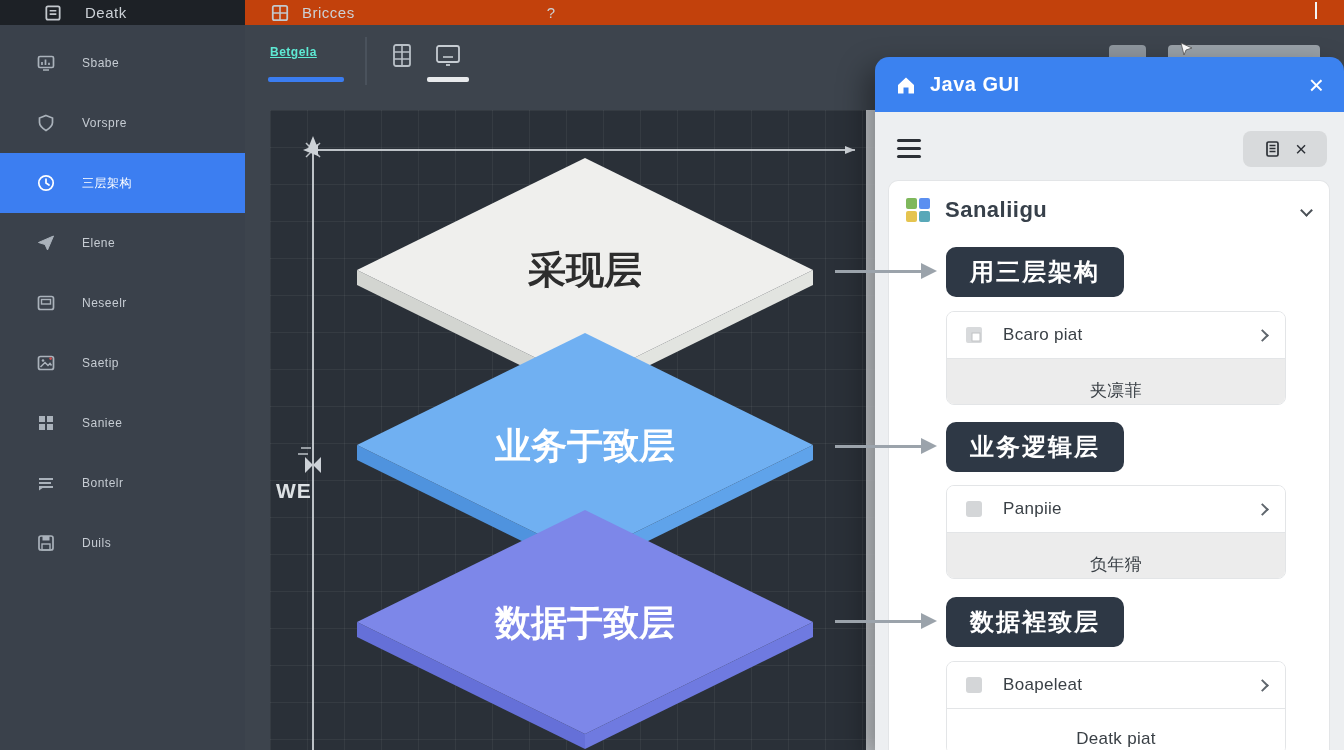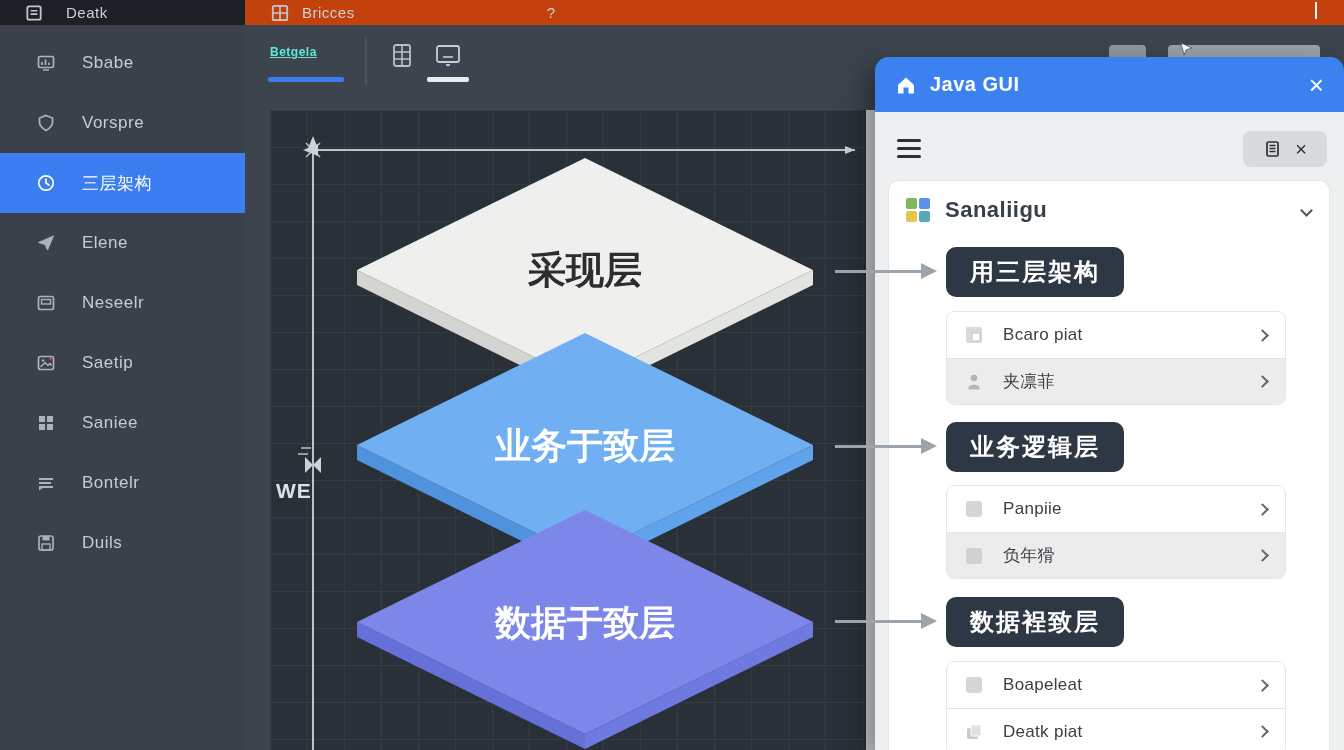--- a/index.html
+++ b/index.html
@@ -2,29 +2,29 @@
 <html><head>
 <meta charset="utf-8">
 <style>
   * { margin:0; padding:0; box-sizing:border-box; }
   html,body { width:1344px; height:750px; overflow:hidden; background:#2a3038;
     font-family:"Liberation Sans","DejaVu Sans",sans-serif; }
   .stage { position:relative; width:1344px; height:750px; }
 
   
   .topbar { position:absolute; left:0; top:0; width:1344px; height:25px; z-index:10; display:flex; }
-  .topbar-left { width:245px; height:25px; background:#1d2126; display:flex; align-items:center; padding-left:24px; gap:22px; }
+  .topbar-left { width:245px; height:25px; background:#1d2126; display:flex; align-items:center; padding-left:43px; gap:22px; }
   .topbar-right { flex:1; height:25px; background:#c2410c; display:flex; align-items:center; padding-left:25px; gap:12px; position:relative; }
   .topbar label, .topbar .tb-text { color:#ccd1d6; font-size:15px; letter-spacing:.5px; }
   .caret { position:absolute; right:27px; top:2px; width:2px; height:17px; background:#f2f4f6; }
 
   
   .sidebar { position:absolute; left:0; top:25px; width:245px; height:725px; background:#3a414b; z-index:9; padding-top:8px; }
   .side-item { height:60px; display:flex; align-items:center; padding-left:36px; gap:26px; cursor:pointer; }
-  .side-item span.lbl { color:#c6ccd3; font-size:17px; letter-spacing:.5px; }
+  .side-item span.lbl { color:#c6ccd3; font-size:12px; letter-spacing:.5px; }
   .side-item.active { background:#3c7ef1; }
   .side-item.active span.lbl { color:#ffffff; }
   .sicon { width:20px; height:20px; flex:0 0 20px; }
 
   
   .main { position:absolute; left:245px; top:25px; right:0; bottom:0; background:#3d444d; }
   .toolbar { position:absolute; left:0; top:0; right:0; height:85px; }
   .tab-label { position:absolute; left:25px; top:20px; color:#5eead4; font-size:12px; font-weight:bold; letter-spacing:.5px;text-decoration:underline; }
   .tab-underline { position:absolute; left:23px; top:52px; width:76px; height:5px; background:#3b7df0; border-radius:2px; }
   .tb-divider { position:absolute; left:120px; top:12px; width:2px; height:48px; background:#4a525c; }
@@ -70,21 +70,21 @@
   .card-header { height:58px; display:flex; align-items:center; padding:0 18px 0 16px; gap:14px; cursor:pointer; }
   .card-name { font-size:22px; color:#37404a; font-weight:bold; letter-spacing:.5px; flex:1; }
 
   .pill { margin-left:57px; margin-top:8px; display:inline-block; height:50px; line-height:50px; padding:0 24px;
     background:#2e3845; color:#ffffff; border-radius:10px; font-size:24px; letter-spacing:2px; font-weight:bold; }
   .pill-row { display:block; }
   .group { margin:0 43px 0 57px; border:1px solid #e3e5e7; border-radius:8px; overflow:hidden; }
   .g1 { margin-top:14px; } .g2 { margin-top:13px; } .g3 { margin-top:14px; }
   .m1 { margin-top:8px; } .m2 { margin-top:17px; } .m3 { margin-top:18px; }
   .row { height:46px; background:#ffffff; display:flex; align-items:center; padding:0 18px; gap:20px; cursor:pointer; }
-  .row + .row { border-top:1px solid #e3e5e7; }
+  .row + .row { border-top:1px solid #e3e5e7;flex-direction:column; }
   .row.alt { background:#ececec; }
   .row .rlabel { font-size:17px; color:#3a4046; flex:1; letter-spacing:.3px; }
 
   .chev { width:9px; height:9px; border-right:2px solid #5f666d; border-bottom:2px solid #5f666d; display:inline-block; }
   .chev-right { transform:rotate(-45deg); }
   .chev-down { transform:rotate(45deg); border-color:#4a5056; }
 </style>
 </head>
 <body>
 

